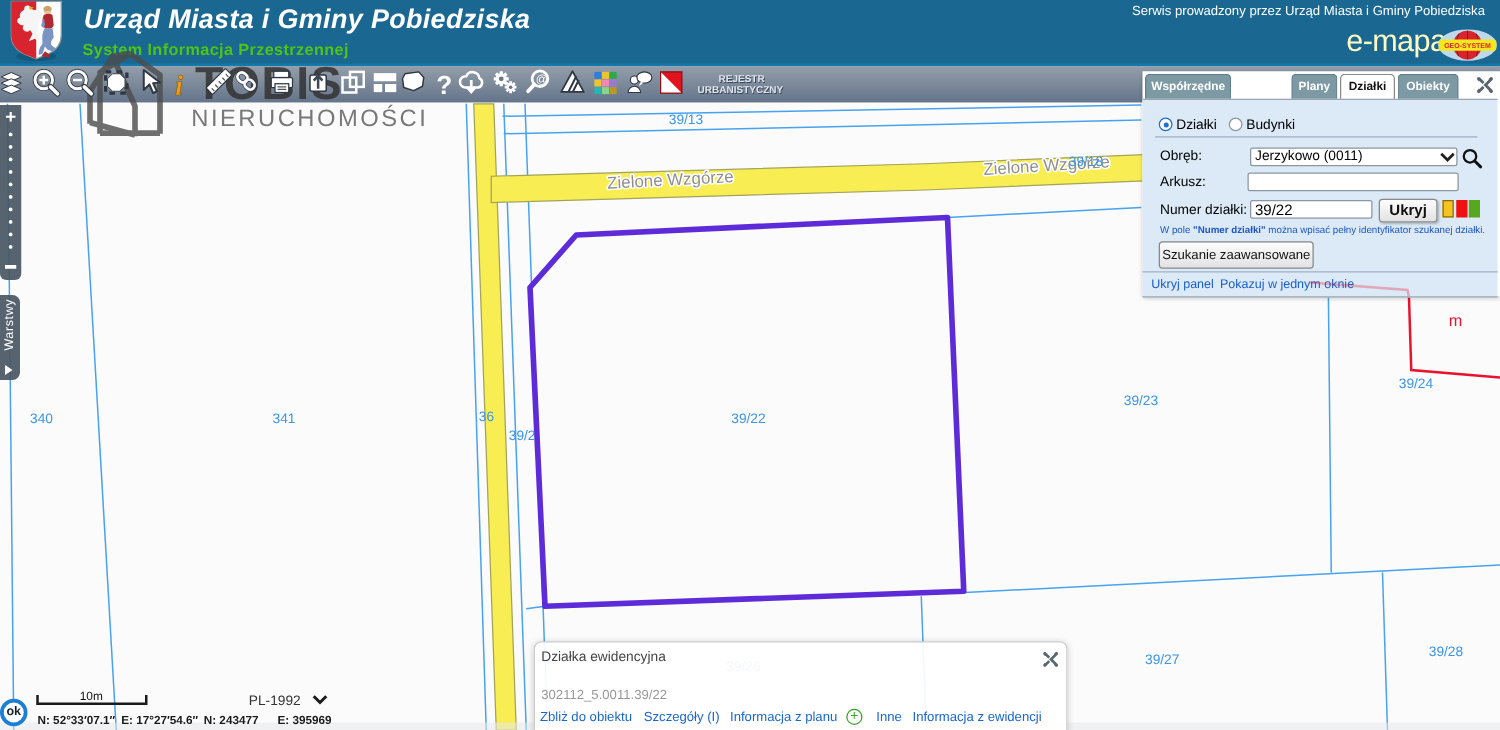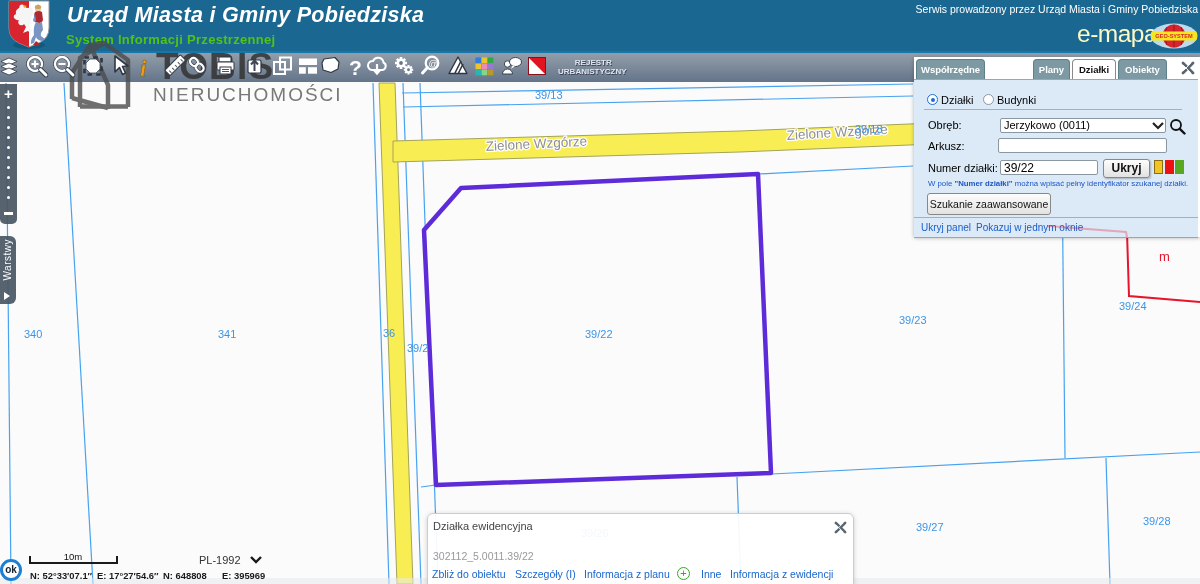--- a/index.html
+++ b/index.html
@@ -1,21 +1,21 @@
 <!DOCTYPE html>
 <html lang="pl"><head>
 <meta charset="utf-8">
 <title>e-mapa</title>
 <style>
 html,body{margin:0;padding:0;}
 body{width:1200px;height:584px;overflow:hidden;position:relative;font-family:"Liberation Sans",sans-serif;background:#fafafa;}
 #hdr{position:absolute;left:0;top:0;width:1200px;height:51px;background:#1a6892;border-bottom:2px solid #1578ad;z-index:1;}
 #hdr .t1{position:absolute;left:67px;top:3px;color:#fff;font-size:21.5px;font-weight:bold;font-style:italic;letter-spacing:.3px;}
 #hdr .t2{position:absolute;left:66px;top:32px;color:#4ec414;font-size:13px;font-weight:bold;letter-spacing:.3px;}
-#hdr .t3{position:absolute;right:2px;top:3px;color:#fff;font-size:10.5px;text-align:center;}
+#hdr .t3{position:absolute;right:12px;top:3px;color:#fff;font-size:10.5px;text-align:center;}
 #hdr .emapa{position:absolute;left:1077px;top:20px;color:#fef9c3;font-size:24.5px;letter-spacing:-0.5px;}
 #tb{position:absolute;left:0;top:53px;width:1200px;height:29px;background:linear-gradient(#939ea9,#64748a);border-bottom:1px solid #404d5c;z-index:2;}
 #map{position:absolute;left:0;top:0;z-index:3;}
 #wm{position:absolute;left:0;top:0;z-index:5;pointer-events:none;}
 #icons{position:absolute;left:0;top:0;z-index:6;}
 #zoombar{position:absolute;left:0;top:84px;width:17px;height:140px;background:rgba(74,87,100,.93);border-radius:0 0 5px 5px;z-index:7;}
 #zoombar .plus{position:absolute;left:0;top:1px;width:17px;text-align:center;color:#fff;font-size:15px;font-weight:bold;}
 #zoombar .minus{position:absolute;left:4px;top:128px;width:9px;height:3px;background:#fff;}
 #zoombar .dot{position:absolute;left:7px;width:3px;height:3px;border-radius:50%;background:#fff;}
 #warstwy{position:absolute;left:0;top:236px;width:16px;height:68px;background:rgba(74,87,100,.93);border-radius:0 6px 6px 0;z-index:7;}
@@ -51,21 +51,21 @@
     <g>
       <circle cx="31" cy="9" r="3" fill="#e8c9a0"></circle>
       <path d="M28,6 q3,-3 6,0 q1,2 -1,3 l-4,0 q-2,-1 -1,-3" fill="#caa36a"></path>
       <path d="M28,12 q4,-2 7,0 l1,8 q-1,3 -4,3 l-4,-1 q-2,-6 0,-10" fill="#b02832"></path>
       <path d="M28,14 l-2,6 q0,2 2,2 l1,-2 Z" fill="#7a95c4"></path>
       <path d="M29,22 q4,2 6,0 l1,8 q-3,3 -2,6 l4,3 l-3,2 q-5,-1 -6,-4 l-2,6 l-3,1 l0,-3 q1,-4 3,-6 q-1,-8 2,-13" fill="#7a95c4"></path>
       <path d="M26,45 l6,1 l1,-2 l-4,-3 Z" fill="#b02832"></path>
     </g>
   </svg>
   <div class="t1">Urząd Miasta i Gminy Pobiedziska</div>
-  <div class="t2">System Informacji Przestrzennej</div>
+  <div class="t2">System Informacja Przestrzennej</div>
   <div class="t3">Serwis prowadzony przez Urząd Miasta i Gminy Pobiedziska</div>
   <div class="emapa">e-mapa</div>
   <svg style="position:absolute;left:1150px;top:23px;" width="48" height="26" viewBox="0 0 48 26">
     <ellipse cx="24" cy="13" rx="23.5" ry="12.5" fill="#bed9ea"></ellipse>
     <circle cx="24" cy="13" r="11.5" fill="#d8242e"></circle>
     <path d="M24,1.5 L24,24.5 M13,13 L35,13 M17,4 Q13,13 17,22 M31,4 Q35,13 31,22" stroke="#8a1218" stroke-width="0.8" fill="none"></path>
     <rect x="1" y="8.5" width="46" height="9" rx="2" fill="#f5e71e"></rect>
     <text x="24" y="15" text-anchor="middle" font-size="5.6" font-weight="bold" fill="#d8242e" font-family="Liberation Sans,sans-serif">GEO-SYSTEM</text>
   </svg>
 </div>
@@ -319,20 +319,20 @@
 <div id="status">
   <svg style="position:absolute;left:0;top:0;" width="300" height="39">
     <path d="M30,11 L30,18 L117,18 L117,11" fill="none" stroke="#1a1a1a" stroke-width="2"></path>
     <text x="73" y="15" text-anchor="middle" font-size="9.5" fill="#111" font-family="Liberation Sans,sans-serif">10m</text>
     <text x="199" y="19" font-size="11" fill="#333" font-family="Liberation Sans,sans-serif">PL-1992</text>
     <path d="M251,12 L256,17 L261,12" fill="none" stroke="#1a1a1a" stroke-width="2.4"></path>
   </svg>
   <div style="position:absolute;top:25px;font-size:9.4px;font-weight:bold;color:#1a1a1a;">
       <span style="position:absolute;left:30px;white-space:nowrap;">N: 52°33′07.1″</span>
       <span style="position:absolute;left:97px;white-space:nowrap;">E: 17°27′54.6″</span>
-      <span style="position:absolute;left:163px;white-space:nowrap;">N: 648808</span>
+      <span style="position:absolute;left:163px;white-space:nowrap;">N: 243477</span>
       <span style="position:absolute;left:222px;white-space:nowrap;">E: 395969</span>
     </div>
 </div>
 <div id="ok">ok</div>
 <svg class="ov" width="1200" height="584">
   <path d="M1048,226 L1126,232 L1127,237" fill="none" stroke="#e8142e" stroke-width="2" opacity="0.3"></path>
 </svg>
 
 </body></html>

